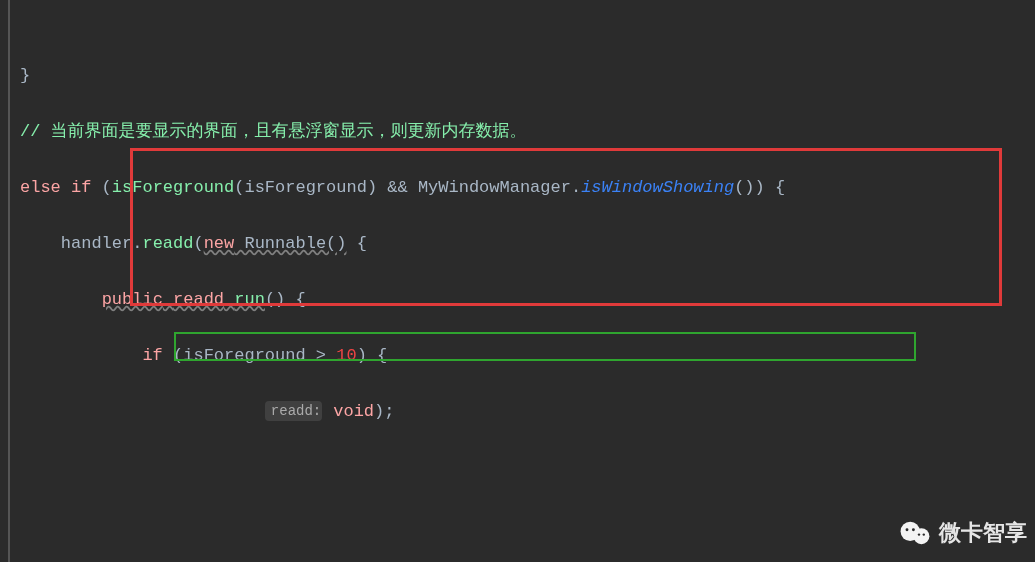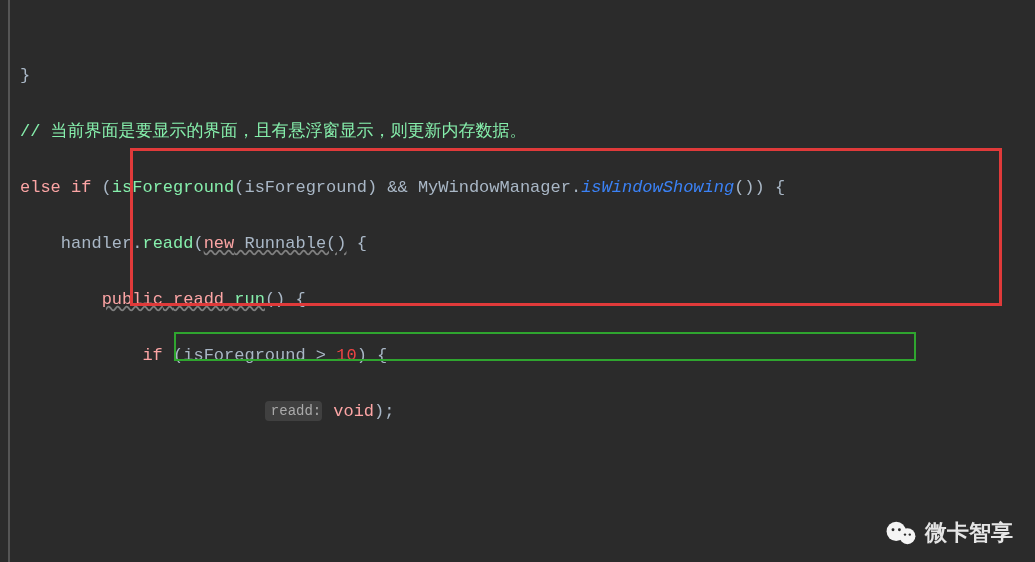--- a/index.html
+++ b/index.html
@@ -45,21 +45,21 @@
     border: 3px solid #e03a3a;
     pointer-events: none;
   }
   .box-green {
     position: absolute;
     border: 2px solid #2fa52f;
     pointer-events: none;
   }
   .watermark {
     position: absolute;
-    right: 22px;
+    right: 8px;
     bottom: 14px;
     display: flex;
     align-items: center;
     gap: 8px;
     font-family: "Microsoft YaHei", "PingFang SC", sans-serif;
     font-weight: 600;
     font-size: 22px;
     color: #f0f0f0;
     opacity: 0.95;
     pointer-events: none;

